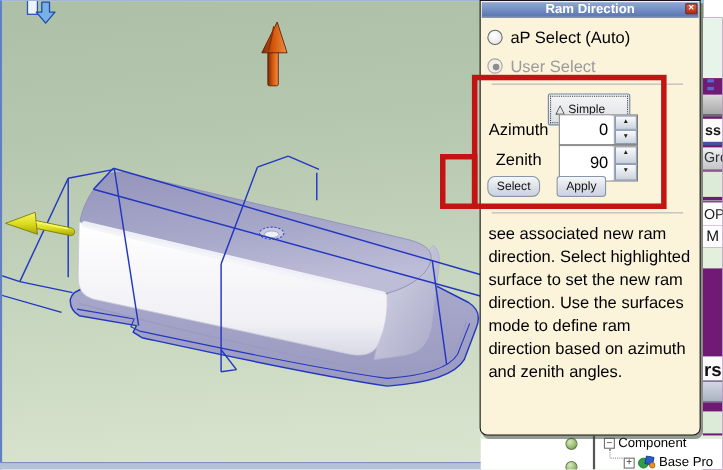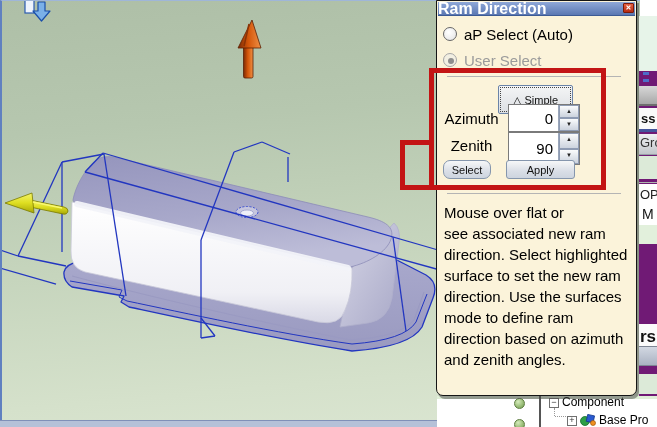--- a/index.html
+++ b/index.html
@@ -43,46 +43,46 @@
   .tree-label{position:absolute;font-size:12px;color:#000000;white-space:nowrap;}
   .dot-v{position:absolute;left:117px;top:12px;height:8px;width:0;border-left:1px dotted #999;}
   .dot-h{position:absolute;left:118px;top:20px;width:11px;height:0;border-top:1px dotted #999;}
 
   
   #dialog{position:absolute;left:436px;top:0;width:201px;height:396px;background:#fbf3da;
     border:1px solid #151515;border-radius:0 0 7px 7px;box-sizing:border-box;
     box-shadow:2px 3px 0 rgba(70,70,70,.5);z-index:10;}
   #dlg-titlebar{position:absolute;left:1px;right:1px;top:1px;height:13px;
     background:linear-gradient(#8fa8d8,#5a77b2);border-bottom:1px solid #3c5a94;
-    color:#fff;font-size:16px;font-weight:bold;line-height:13px;}
+    color:#fff;font-size:12px;font-weight:bold;text-align:center;line-height:13px;}
   #dlg-close{position:absolute;right:2px;top:2px;width:11px;height:10px;
     background:linear-gradient(#e86040,#b52a12);border:1px solid #7a1a0a;border-radius:1px;box-sizing:border-box;
     color:#fff;font-size:7px;font-weight:bold;line-height:8px;text-align:center;cursor:pointer;}
   .radio-row{position:absolute;left:6px;height:16px;}
   .radio-circle{position:absolute;left:0;top:0;width:14px;height:14px;border-radius:50%;box-sizing:border-box;
     border:1px solid #666;background:radial-gradient(circle at 40% 35%,#fff,#e2e2e2);}
   .radio-circle.disabled{border-color:#a6a6a6;background:#f2efe2;}
   .radio-dot{position:absolute;left:4px;top:4px;width:6px;height:6px;border-radius:50%;background:#8d8d8d;}
   .radio-label{position:absolute;left:21px;top:-1px;font-size:15px;color:#000;white-space:nowrap;}
   .radio-label.disabled{color:#9b9b9b;}
   .dlg-sep{position:absolute;left:10px;width:174px;height:1px;background:#b4b4b4;}
   #btn-simple{position:absolute;left:61px;top:84px;width:75px;height:29px;
     background:linear-gradient(#f4f5f6,#dcdfe3);border:1px solid #6a83a8;border-radius:2px;box-sizing:border-box;
-    outline:1px dotted #444;outline-offset:-3px;font-size:11px;color:#111;text-align:center;line-height:16px;cursor:pointer;}
+    outline:1px dotted #444;outline-offset:-3px;font-size:11px;color:#111;text-align:left;line-height:16px;cursor:pointer;}
   .spin-label{position:absolute;left:2px;width:65px;font-size:15px;color:#000;text-align:center;}
   .spin-box{position:absolute;left:71px;width:72px;border:1px solid #7a7a7a;background:#fff;box-sizing:border-box;}
   .spin-box input{position:absolute;left:0;top:0;width:47px;height:100%;border:0;padding:0 3px 0 0;
     font-family:"Liberation Sans",sans-serif;font-size:15px;text-align:right;background:#fff;color:#000;box-sizing:border-box;}
   .spin-col{position:absolute;right:0;top:0;width:21px;height:100%;border-left:1px solid #9aa6ba;box-sizing:border-box;}
   .spin-btn{position:absolute;left:0;width:20px;height:50%;background:linear-gradient(#fafbfc,#ccd3de);
     border:1px solid #8e9bb3;box-sizing:border-box;font-size:6px;color:#222;text-align:center;line-height:11px;cursor:pointer;}
   .spin-up{top:0;} .spin-down{bottom:0;}
   .dlg-btn{position:absolute;top:159px;height:19px;background:linear-gradient(#f6f7f8,#d9dee6 60%,#cdd4df);
     border:1px solid #8596ad;border-radius:3px;box-sizing:border-box;font-size:11px;color:#111;text-align:center;line-height:16px;cursor:pointer;}
-  #btn-select{left:6px;width:48px;border-radius:7px;} #btn-apply{left:69px;width:69px;}
+  #btn-select{left:6px;width:48px;border-radius:7px;} #btn-apply{left:69px;width:45px;}
   #help-text{position:absolute;left:7px;top:201px;width:188px;font-size:15px;color:#000;}
   #help-text div{height:21px;line-height:21px;white-space:nowrap;}
 
   
   .red-rect{position:absolute;border:5px solid #c31414;box-sizing:border-box;z-index:60;pointer-events:none;}
   #red-a{left:429px;top:68px;width:177px;height:122px;}
   #red-b{left:400px;top:140px;width:34px;height:50px;}
 </style>
 </head>
 <body>
@@ -261,21 +261,20 @@
         <div class="spin-btn spin-down">▼</div>
       </div>
     </div>
 
     <button class="dlg-btn" id="btn-select">Select</button>
     <button class="dlg-btn" id="btn-apply">Apply</button>
 
     <div class="dlg-sep" style="top:192px"></div>
 
     <div id="help-text">
-      <div>Mouse over flat or</div>
       <div>see associated new ram</div>
       <div>direction. Select highlighted</div>
       <div>surface to set the new ram</div>
       <div>direction. Use the surfaces</div>
       <div>mode to define ram</div>
       <div>direction based on azimuth</div>
       <div>and zenith angles.</div>
     </div>
   </div>
 

